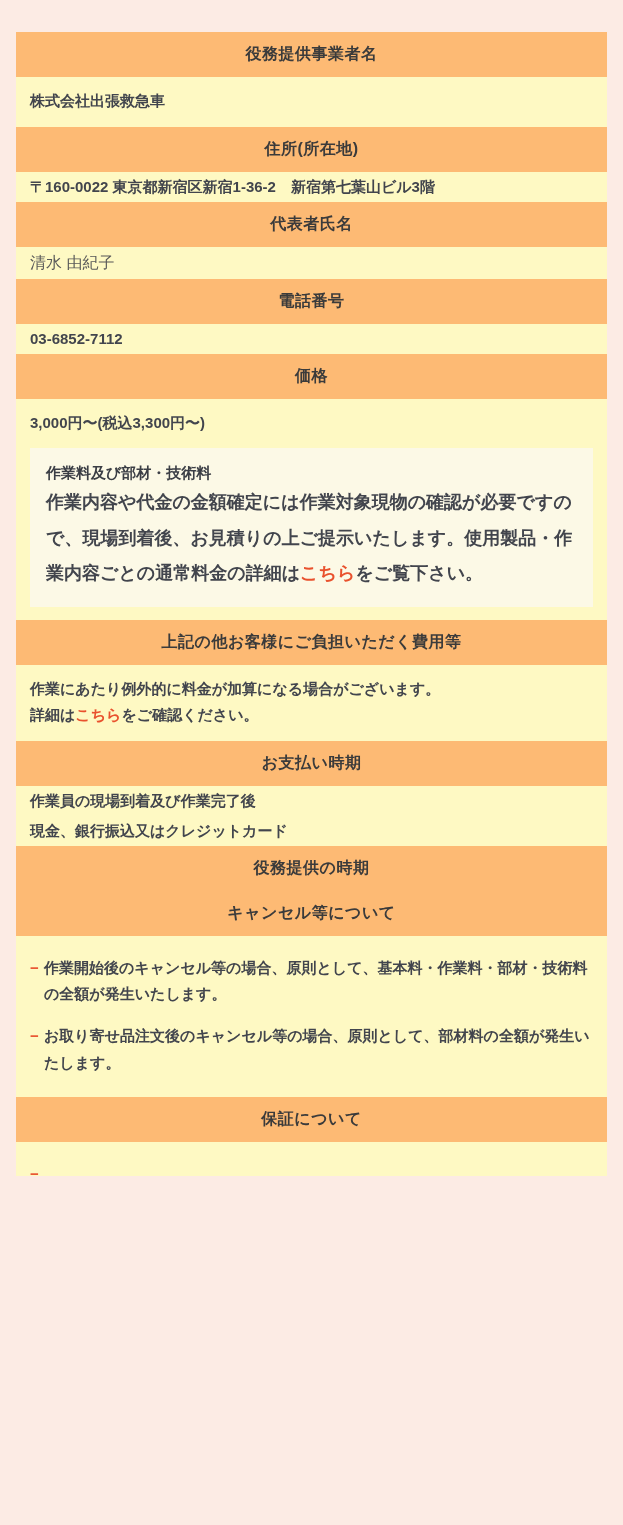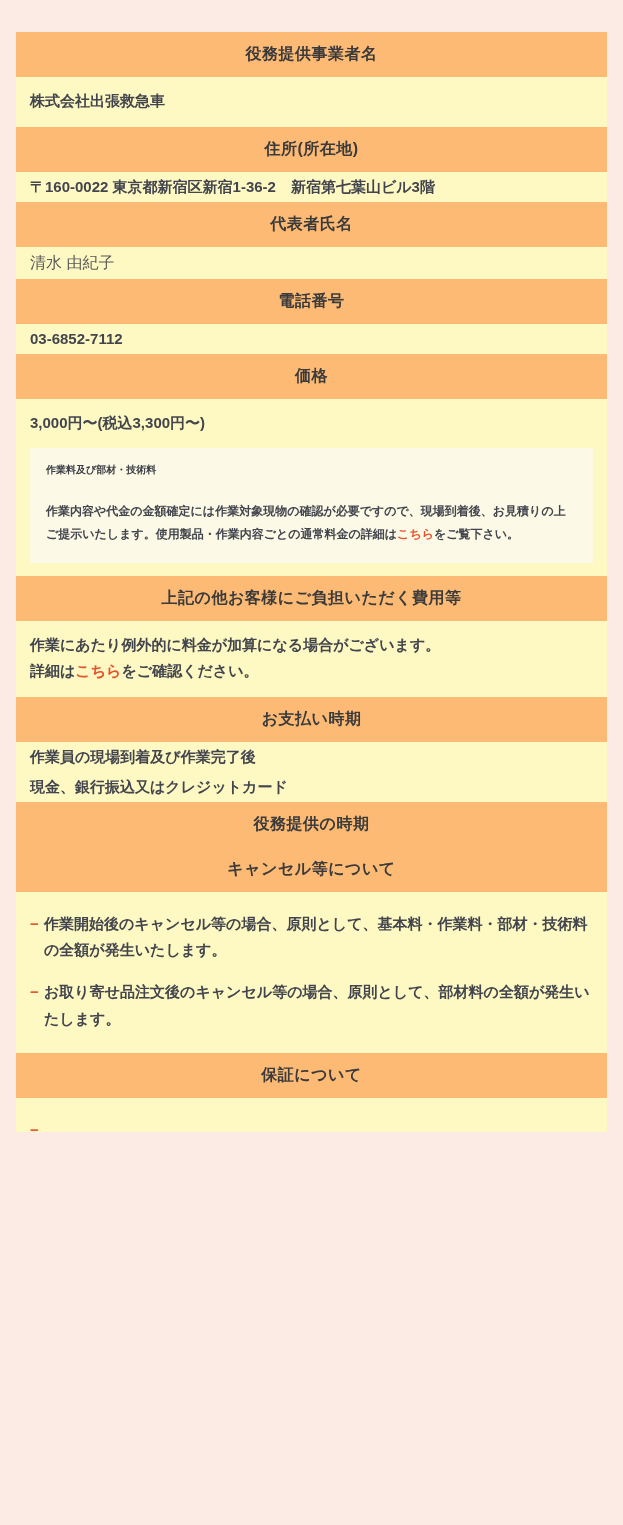--- a/index.html
+++ b/index.html
@@ -51,30 +51,30 @@
     text-decoration: none;
     cursor: pointer;
     font-weight: 700;
   }
   .price-note-box {
     background: #fcf9e6;
     margin-top: 12px;
     padding: 14px 16px 16px 16px;
   }
   .price-note-title {
-    font-size: 10px;
+    font-size: 15px;
     font-weight: 700;
     color: #3b3e45;
     line-height: 1.5;
   }
   .price-note-text {
-    font-size: 12px;
+    font-size: 18px;
     font-weight: 600;
     line-height: 1.95;
-    margin-top: 23px;
+    margin-top: 1px;
     color: #42454d;
   }
   ul.dash-list {
     list-style: none;
     margin: 0;
     padding: 2px 0 0 0;
   }
   ul.dash-list li {
     position: relative;
     padding-left: 14px;

